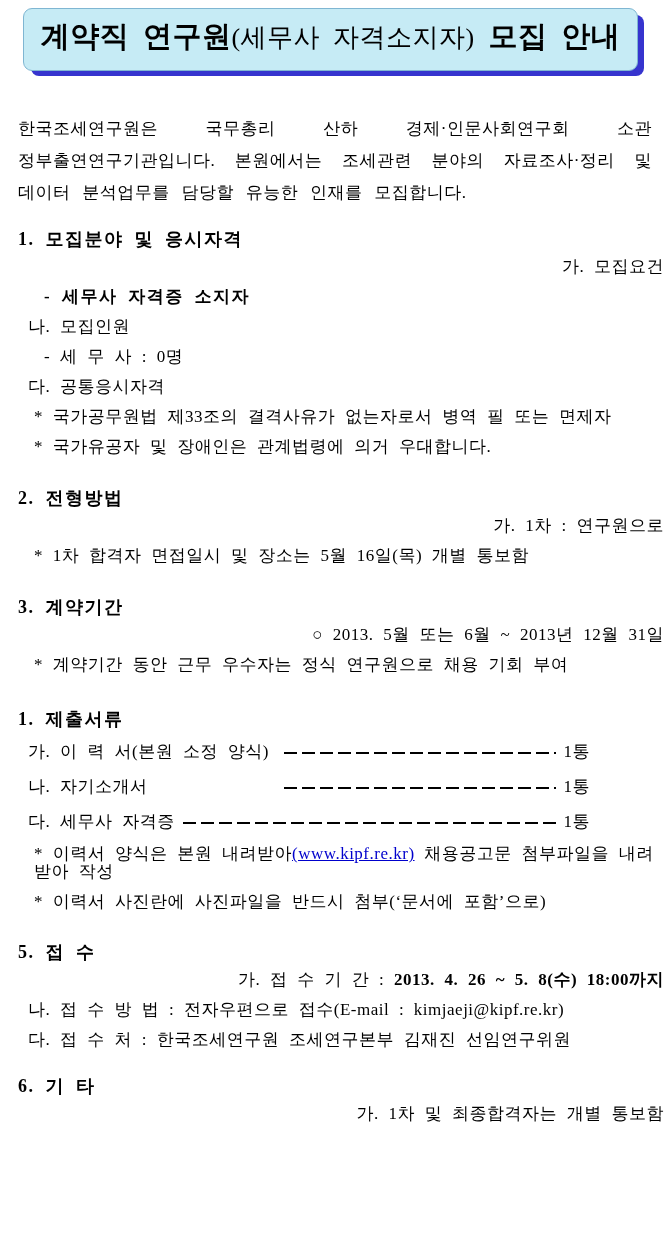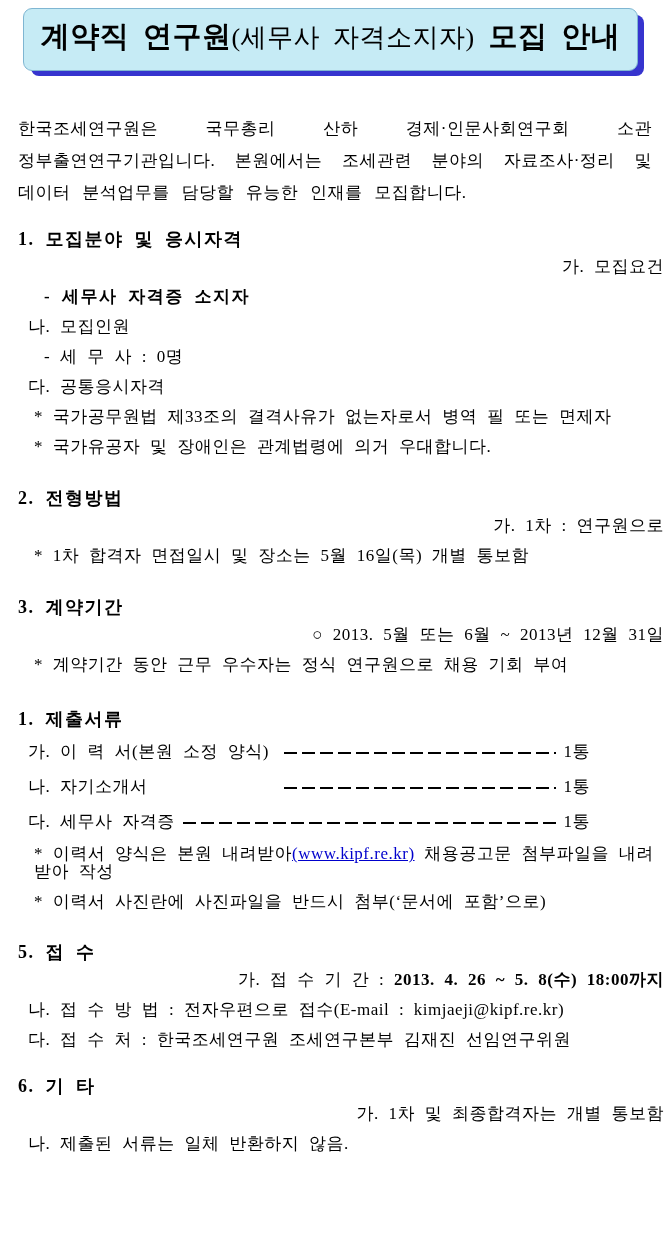--- a/index.html
+++ b/index.html
@@ -118,16 +118,15 @@
   <div class="sec mt32">
     <div class="h">5. 접 수</div>
     <div class="line firstline l1"><span>가. 접 수 기 간 : </span><b>2013. 4. 26 ~ 5. 8(수) 18:00까지</b></div>
     <div class="line l1">나. 접 수 방 법 : 전자우편으로 접수(E-mail : kimjaeji@kipf.re.kr)</div>
     <div class="line l1">다. 접 수 처 : 한국조세연구원 조세연구본부 김재진 선임연구위원</div>
   </div>
 
   <div class="sec mt28">
     <div class="h">6. 기 타</div>
     <div class="line firstline l1">가. 1차 및 최종합격자는 개별 통보함</div>
-    <div class="line l1">나. 제출된 서류는 일체 반환하지 않음.</div>
   </div>
 
 </div>
 
 </body></html>

